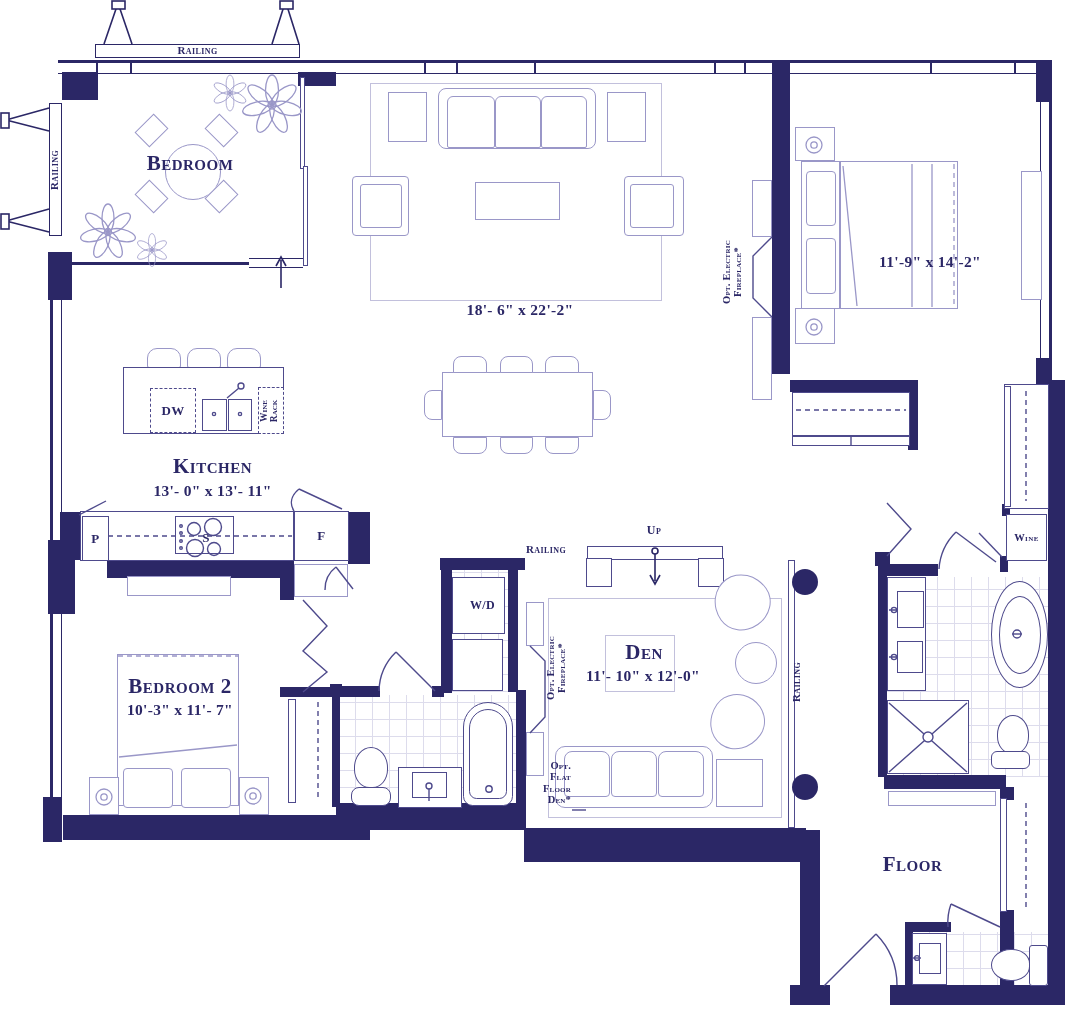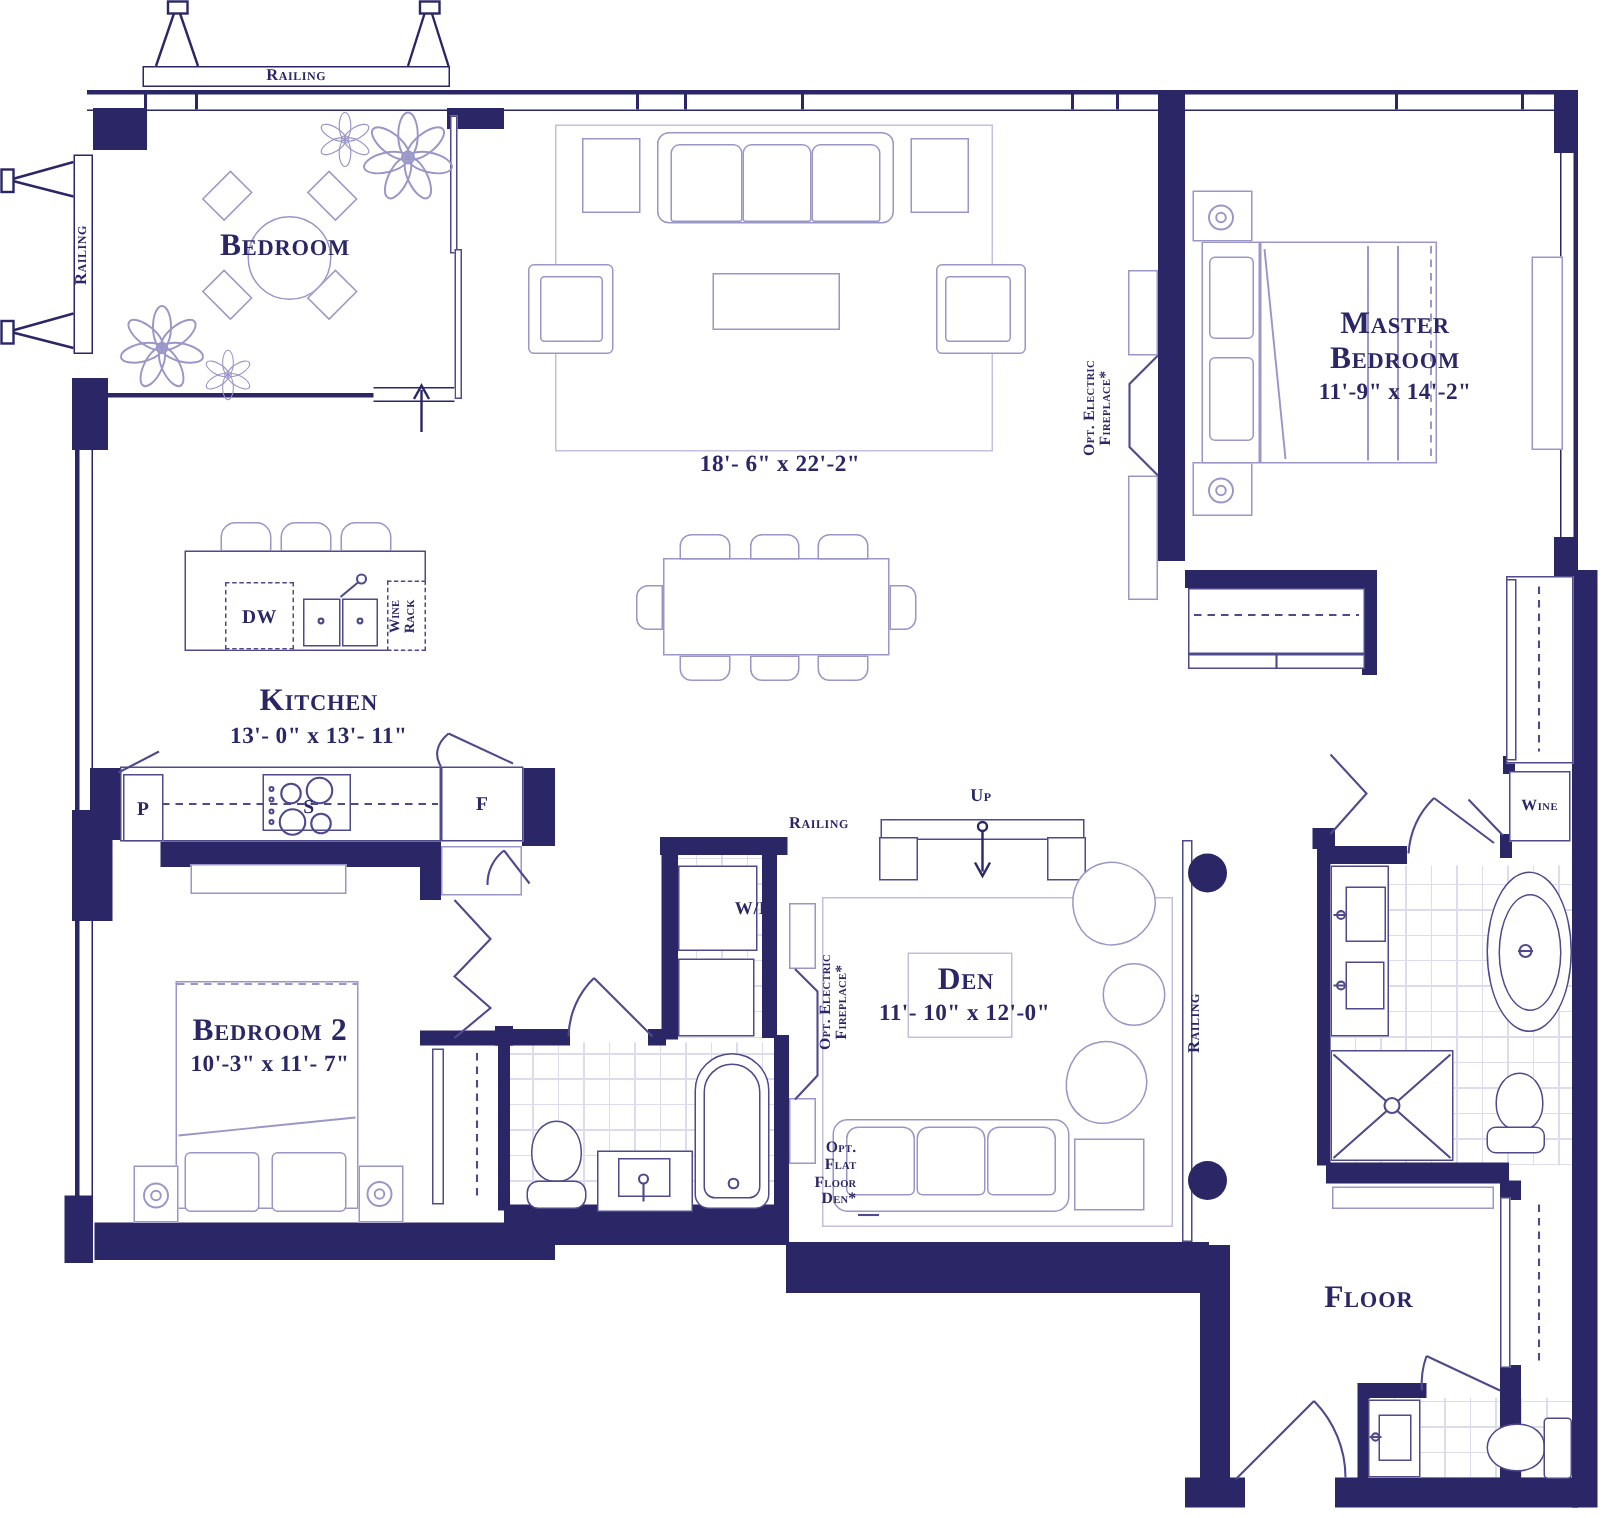--- a/index.html
+++ b/index.html
@@ -341,34 +341,30 @@
             <circle r="4"></circle>
           </g>
       </g>
     </g>
   </svg>
 
   <div class="lbl sm" style="left:95px;top:45px;width:205px;height:12px;font-size:11px">Railing</div>
   <div class="lbl sm vert" style="left:15px;top:164px;width:80px;height:12px;font-size:11px">Railing</div>
   <div class="lbl rm" style="left:115px;top:152px;width:150px;height:28px">Bedroom</div>
   <div class="lbl dim" style="left:430px;top:302px;width:180px;height:18px">18'- 6" x 22'-2"</div>
-  <div class="lbl rm multi" style="left:860px;top:204px;width:140px;height:48px">
-    <span>Master</span>
-      <span>Bedroom</span>
-  </div>
   <div class="lbl dim" style="left:855px;top:254px;width:150px;height:18px">11'-9" x 14'-2"</div>
   <div class="lbl rm" style="left:140px;top:455px;width:145px;height:26px">Kitchen</div>
   <div class="lbl dim" style="left:125px;top:483px;width:175px;height:18px">13'- 0" x 13'- 11"</div>
   <div class="lbl rm" style="left:105px;top:675px;width:150px;height:26px">Bedroom 2</div>
   <div class="lbl dim" style="left:100px;top:702px;width:160px;height:18px">10'-3" x 11'- 7"</div>
   <div class="lbl rm" style="left:608px;top:641px;width:72px;height:26px">Den</div>
   <div class="lbl dim" style="left:568px;top:668px;width:150px;height:18px">11'- 10" x 12'-0"</div>
   <div class="lbl rm" style="left:865px;top:853px;width:95px;height:26px">Floor</div>
   <div class="lbl sm" style="left:1006px;top:514px;width:41px;height:47px;line-height:47px;font-size:10.5px">Wine</div>
-  <div class="lbl sm" style="left:476px;top:577px;width:53px;height:57px;line-height:57px">W/D</div>
+  <div class="lbl sm" style="left:456px;top:577px;width:53px;height:57px;line-height:57px">W/D</div>
   <div class="lbl sm" style="left:150px;top:388px;width:46px;height:45px;line-height:45px;font-size:13px">DW</div>
   <div class="lbl vert multi" style="left:244px;top:400px;width:52px;height:22px;font-size:9.5px;font-weight:bold">
     <span>Wine</span>
       <span>Rack</span>
   </div>
   <div class="lbl sm" style="left:82px;top:516px;width:27px;height:45px;line-height:45px;font-size:13px">P</div>
   <div class="lbl sm" style="left:196px;top:531px;width:20px;height:15px;font-size:13px">S</div>
   <div class="lbl sm" style="left:294px;top:511px;width:55px;height:50px;line-height:50px;font-size:13px">F</div>
   <div class="lbl sm" style="left:640px;top:524px;width:28px;height:14px;font-size:12px">Up</div>
   <div class="lbl sm" style="left:505px;top:544px;width:82px;height:13px;font-size:11px">Railing</div>

